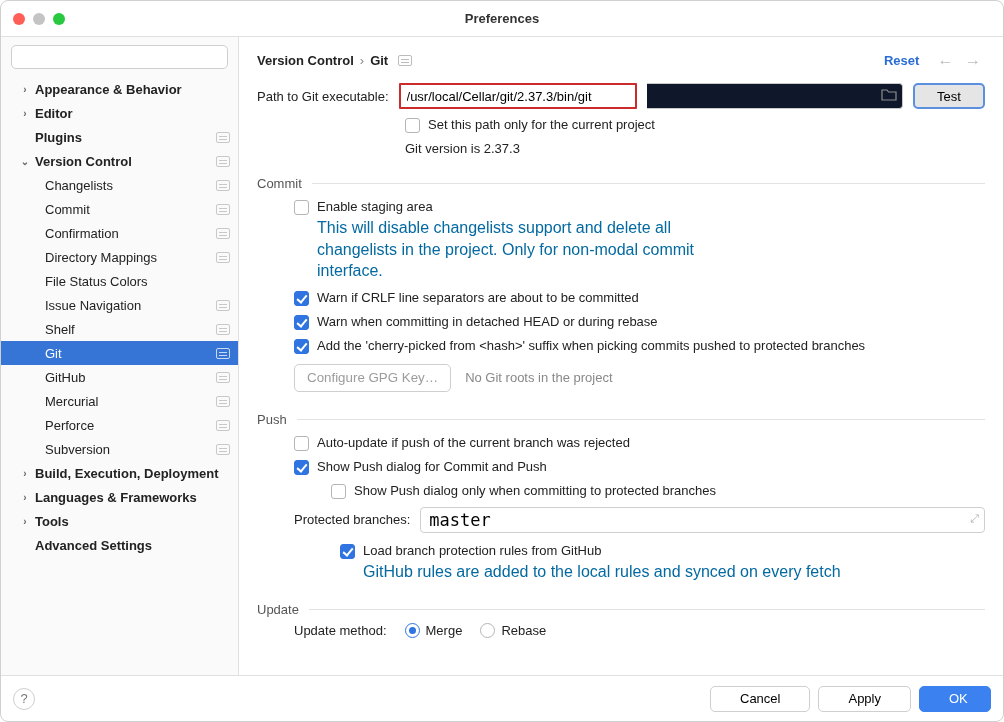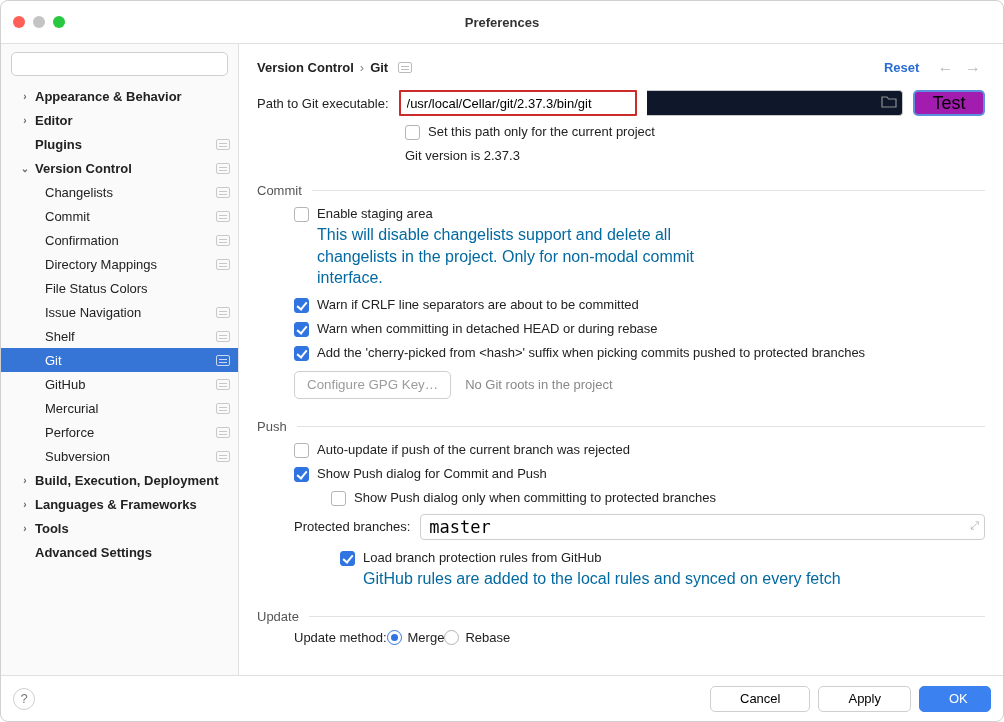--- a/index.html
+++ b/index.html
@@ -1,18 +1,18 @@
 <!DOCTYPE html>
 <html><head>
 <meta charset="utf-8">
 <style>
   * { box-sizing: border-box; margin: 0; padding: 0; }
   html, body { width: 1004px; height: 722px; font-family: -apple-system, "Helvetica Neue", Arial, sans-serif; font-size: 13px; color: #222; background: #fff; }
   .window { width: 1004px; height: 722px; border: 1px solid #d0d0d0; border-radius: 8px; overflow: hidden; display: flex; flex-direction: column; background: #fff; }
-  .titlebar { height: 43px; display: flex; align-items: center; position: relative; border-bottom: 1px solid #e0e0e0; }
+  .titlebar { height: 36px; display: flex; align-items: center; position: relative; border-bottom: 1px solid #e0e0e0; }
   .traffic { display: flex; gap: 8px; padding-left: 12px; }
   .traffic .btn { width: 12px; height: 12px; border-radius: 50%; }
   .btn-close { background: #ff5f57; }
   .btn-min { background: #c4c4c4; }
   .btn-max { background: #28c840; }
   .title { position: absolute; left: 0; right: 0; text-align: center; font-weight: 600; color: #333; font-size: 13px; pointer-events: none; }
   .body { flex: 1; display: flex; min-height: 0; }
   .sidebar { width: 238px; border-right: 1px solid #e0e0e0; display: flex; flex-direction: column; background: #fafafa; }
   .search-wrap { padding: 8px 10px; }
   .search { width: 100%; height: 24px; border: 1px solid #cfcfcf; border-radius: 5px; padding: 0 6px 0 22px; background: #fff; position: relative; }
@@ -40,37 +40,37 @@
   .bc-badge::before { top: 3px; } .bc-badge::after { top: 6px; }
   .reset { color: #2a6cd6; font-weight: 600; margin-right: 14px; cursor: pointer; }
   .nav-arrows span { color: #bdbdbd; font-size: 16px; margin: 0 4px; }
   .content { flex: 1; overflow: auto; padding: 0 18px 12px 18px; }
   .row { display: flex; align-items: center; gap: 10px; margin: 6px 0; }
   .pathlabel { white-space: nowrap; }
   .path-input-wrap { flex: 1; display: flex; align-items: center; border: 1px solid #c9c9c9; border-radius: 4px; height: 26px; background: #0f172a; }
   .highlight { border: 2px solid #cc2b2b; border-radius: 2px; padding: 0; }
   .path-input { flex: 1; border: none; outline: none; height: 22px; padding: 0 6px; font-size: 13px; }
   .folder-icon { width: 26px; text-align: center; color: #8f8f8f; }
-  .test-btn { border: 2px solid #5b8fe0; background: #a21caf; border-radius: 5px; height: 26px; width: 72px; font-size: 18px; }
+  .test-btn { border: 2px solid #5b8fe0; background: #e5e5e5; border-radius: 5px; height: 26px; width: 72px; font-size: 13px; }
   .indent { margin-left: 148px; }
   .checkbox-row { display: flex; align-items: flex-start; gap: 8px; margin: 8px 0; }
   .cb { appearance: none; width: 15px; height: 15px; border: 1px solid #b5b5b5; border-radius: 3px; background: #fff; position: relative; flex-shrink: 0; margin-top: 1px; }
   .cb:checked { background: #2f74e0; border-color: #2f74e0; }
   .cb:checked::after { content: ""; position: absolute; left: 4px; top: 1px; width: 4px; height: 8px; border: solid #fff; border-width: 0 2px 2px 0; transform: rotate(40deg); }
   .desc { color: #0369a1; font-size: 16px; line-height: 1.35; margin-top: 3px; max-width: 420px; }
   .section-title-row { display: flex; align-items: center; gap: 10px; margin-top: 20px; margin-bottom: 6px; }
   .section-title { color: #555; }
   .section-line { flex: 1; height: 1px; background: #e2e2e2; }
   .gpg-btn { border: 1px solid #cfcfcf; background: #fff; border-radius: 5px; height: 28px; padding: 0 12px; color: #9c9c9c; }
   .hint { color: #888; }
   .protected-input { flex: 1; border: 1px solid #cfcfcf; border-radius: 4px; height: 26px; padding: 0 8px; font-family: ui-monospace, Menlo, monospace; font-size: 17px; position: relative; }
   .expand-icon { position: absolute; right: 6px; top: 5px; color: #b0b0b0; font-size: 11px; }
   .sub-indent { margin-left: 37px; }
   .sub-indent2 { margin-left: 46px; }
-  .radio-row { display: flex; align-items: flex-end; }
+  .radio-row { display: flex; align-items: flex-end; gap: 18px; }
   .radio { appearance: none; width: 15px; height: 15px; border: 1px solid #b5b5b5; border-radius: 50%; position: relative; }
   .radio:checked { border-color: #2f74e0; }
   .radio:checked::after { content: ""; position: absolute; left: 3px; top: 3px; width: 7px; height: 7px; background: #2f74e0; border-radius: 50%; }
   .footer { height: 46px; border-top: 1px solid #e0e0e0; display: flex; align-items: center; padding: 0 12px; }
   .help { width: 22px; height: 22px; border: 1px solid #cfcfcf; border-radius: 50%; color: #777; display: flex; align-items: center; justify-content: center; font-size: 13px; }
   .footer-spacer { flex: 1; }
   .footer button { height: 26px; border-radius: 5px; padding: 0 29px; font-size: 13px; margin-left: 8px; }
   .btn-cancel, .btn-apply { background: #fff; border: 1px solid #cfcfcf; }
   .btn-ok { background: #3b82f0; border: 1px solid #3b82f0; color: #fff; width: 72px; }
   label { cursor: default; }

